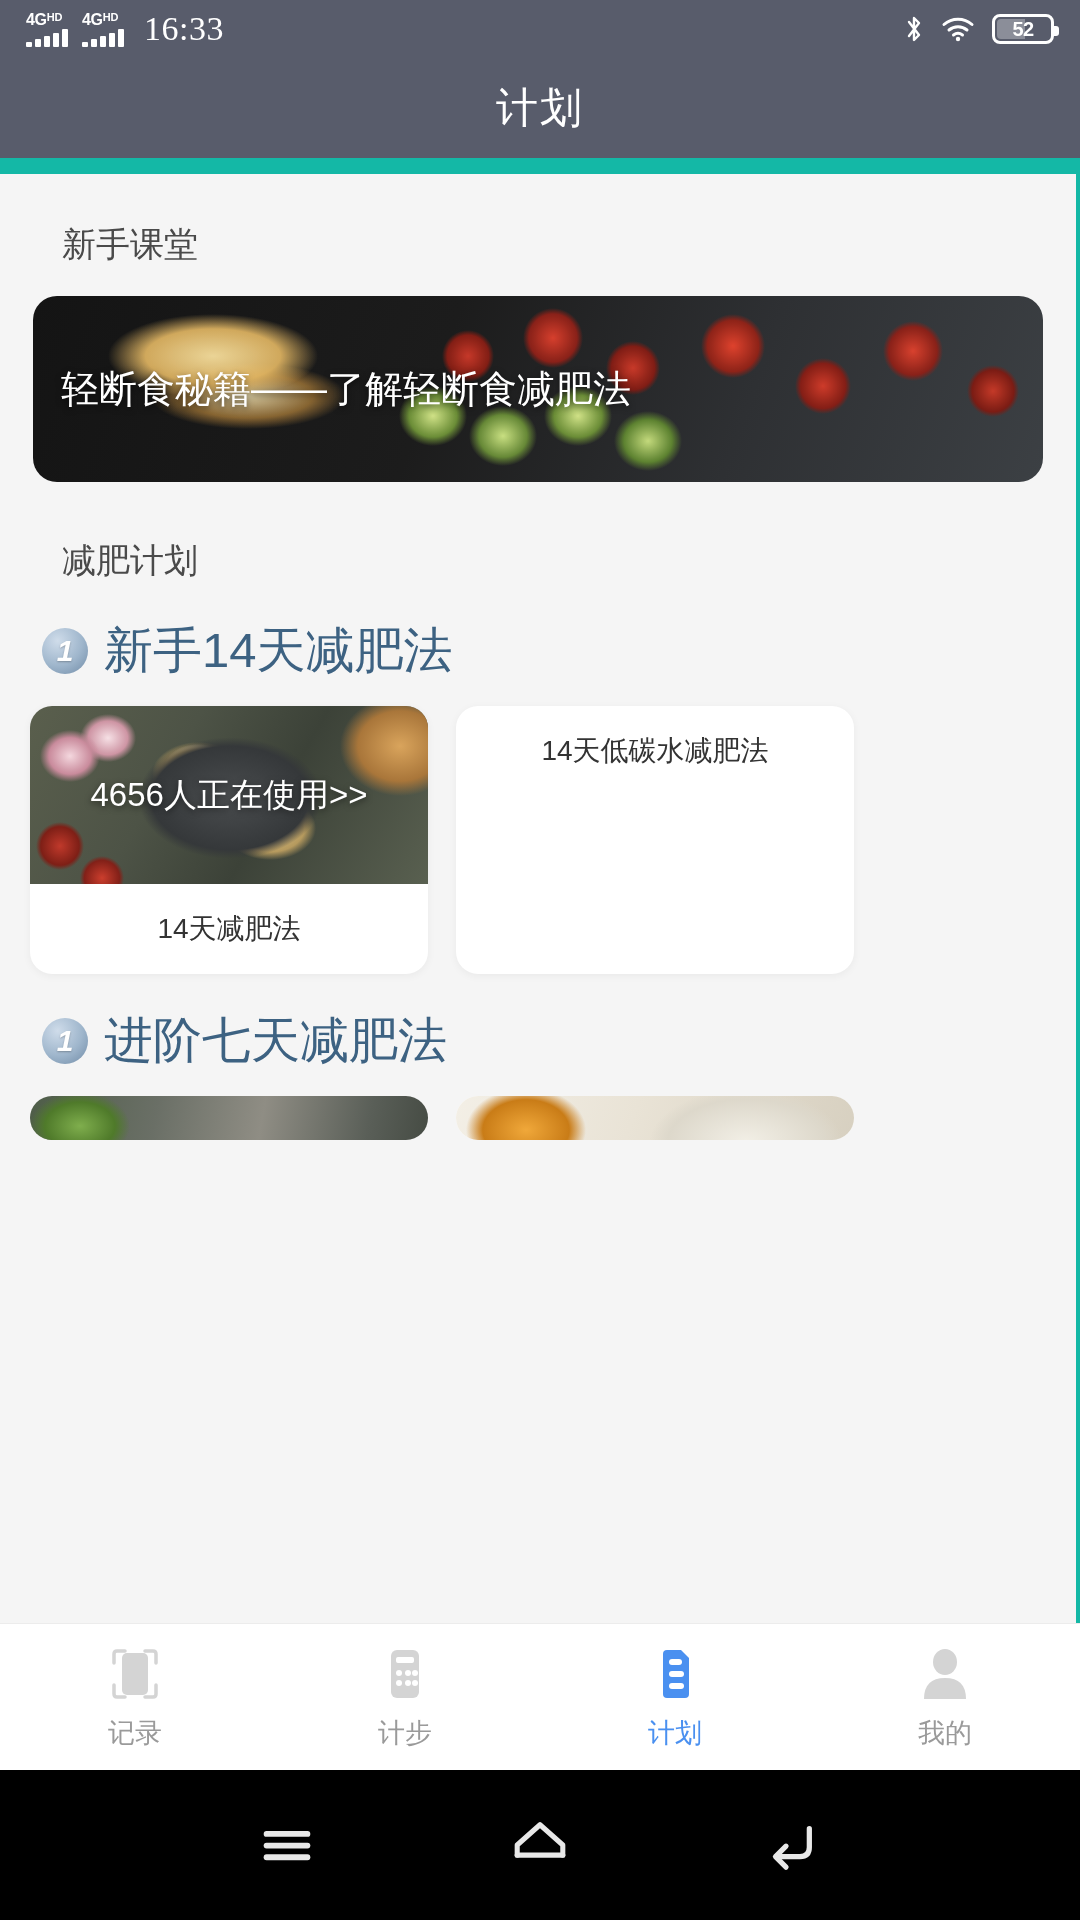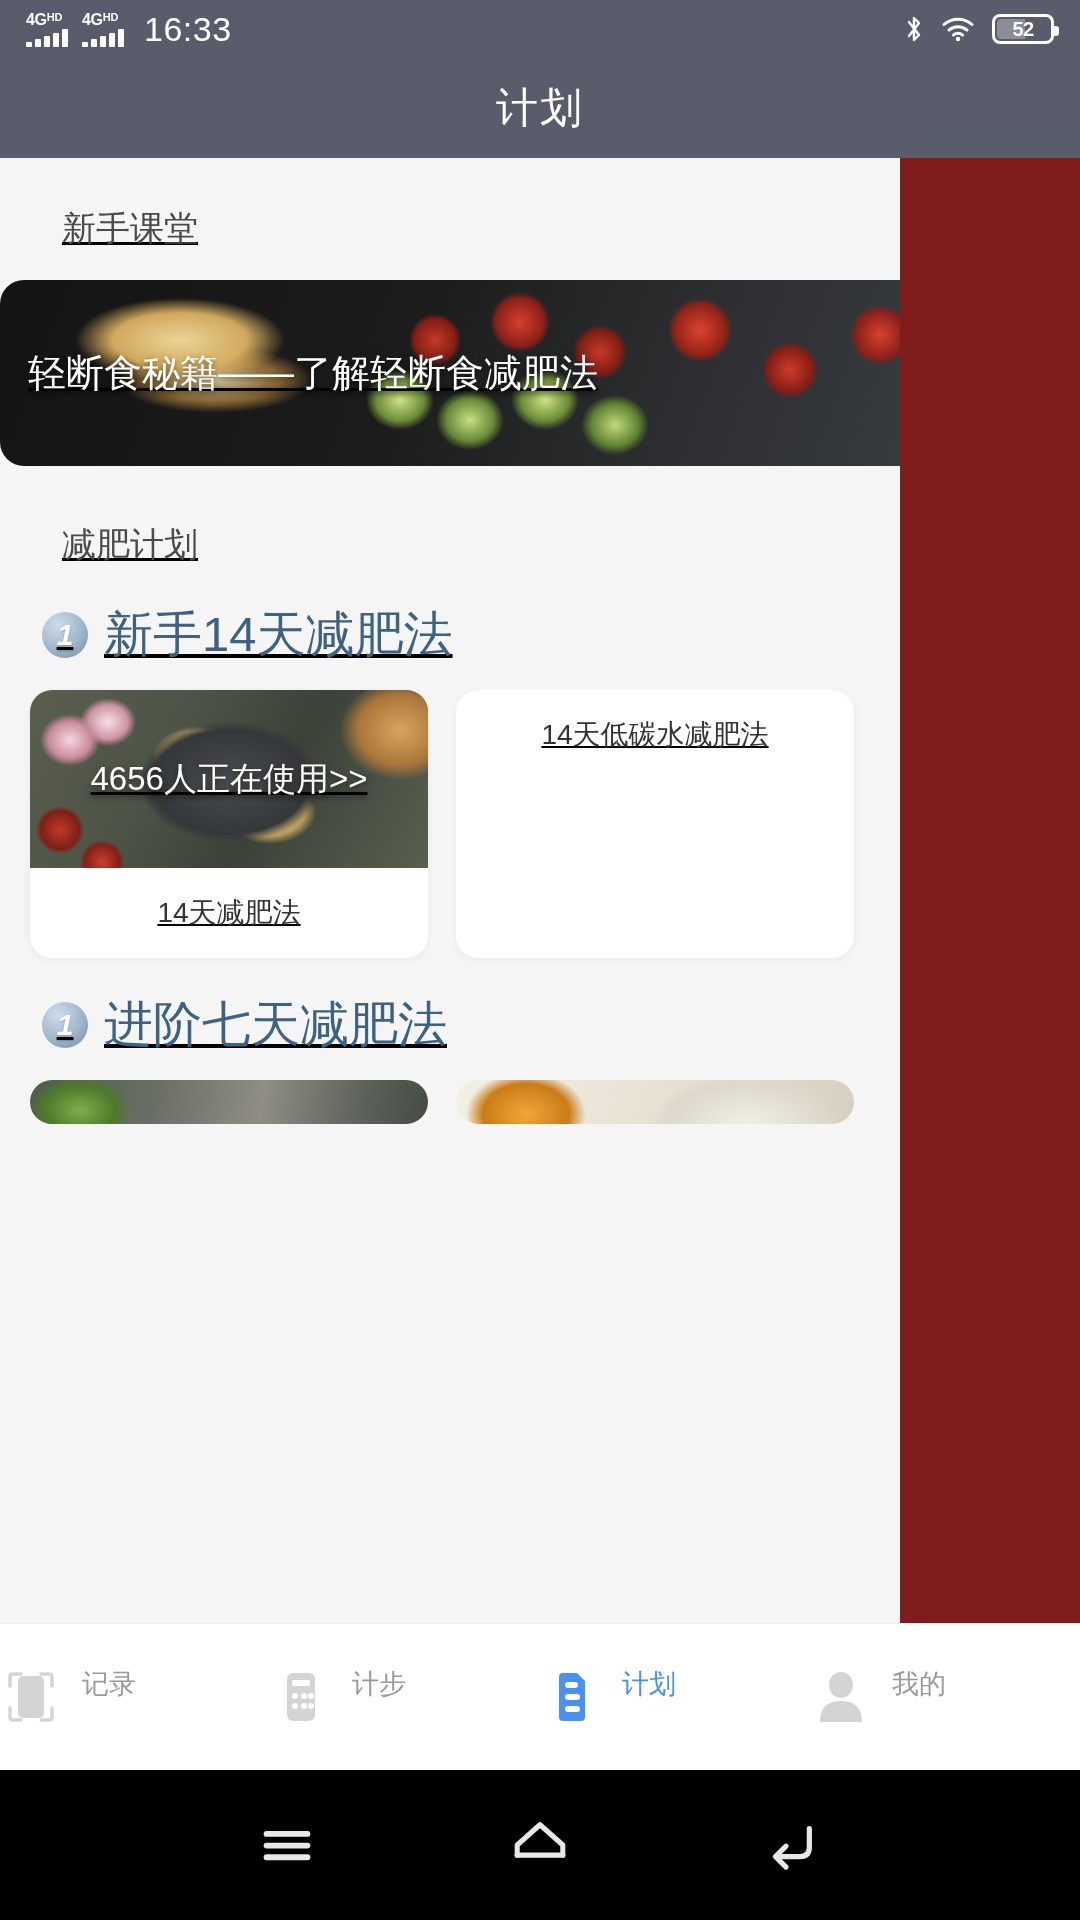--- a/index.html
+++ b/index.html
@@ -8,21 +8,21 @@
     background: #000;
   }
   body {
     font-family: "Liberation Sans", "DejaVu Sans", sans-serif;
   }
   #phone {
     position: relative;
     width: 1080px;
     height: 1920px;
     overflow: hidden;
-    background: #7f1d1d;
+    background: #14b8a6;
   }
 
   
   .statusbar {
     position: absolute;
     top: 0; left: 0;
     width: 1080px;
     height: 58px;
     background: #585c6b;
     display: flex;
@@ -44,21 +44,21 @@
   }
   .sig-label sup { font-size: 11px; vertical-align: top; line-height: 11px; }
   .sig-bars { display: flex; align-items: flex-end; gap: 3px; height: 18px; }
   .sig-bars i { display: block; width: 6px; background: #fff; border-radius: 1px; }
   .sig-bars i:nth-child(1){ height: 5px; }
   .sig-bars i:nth-child(2){ height: 8px; }
   .sig-bars i:nth-child(3){ height: 11px; }
   .sig-bars i:nth-child(4){ height: 14px; }
   .sig-bars i:nth-child(5){ height: 18px; }
 
-  .sb-time { font-size: 34px; letter-spacing: 0.5px; margin-left: 6px; }
+  .sb-time { font-size: 34px; letter-spacing: 0.5px; margin-left: 6px; font-family: Liberation Serif, serif; }
 
   .bt-icon { width: 20px; height: 30px; }
   .wifi-icon { width: 34px; height: 26px; }
 
   .battery {
     position: relative;
     width: 62px; height: 30px;
     border: 3px solid #fff;
     border-radius: 8px;
     box-sizing: border-box;
@@ -93,26 +93,25 @@
   }
   .appbar-title {
     color: #ffffff;
     font-size: 42px;
     letter-spacing: 2px;
   }
 
   
   .content {
     position: absolute;
-    top: 158px; left: 0;
-    width: 900px;
+    top: 174px; left: 0;
+    width: 1076px;
     height: 1538px;
     background: #f5f5f5;
     overflow: hidden;
-    text-decoration: underline;
   }
 
   .section-title {
     font-size: 34px;
     color: #4a4a4a;
     margin: 48px 0 0 62px;
   }
   .section-title.second { margin-top: 56px; }
 
   
@@ -298,23 +297,23 @@
     left: 0; bottom: 150px;
     width: 1080px; height: 146px;
     background: #ffffff;
     display: flex;
     align-items: center;
     border-top: 1px solid #ececec;
   }
   .tab {
     flex: 1;
     display: flex;
-    flex-direction: row;
-    align-items: flex-start;
-    gap: 20px;
+    flex-direction: column;
+    align-items: center;
+    gap: 10px;
   }
   .tab-icon { width: 62px; height: 62px; display: flex; align-items: center; justify-content: center; }
   .tab-label { font-size: 27px; color: #9a9a9a; }
   .tab.active .tab-label { color: #4a90f0; }
 
   
   .navbar {
     position: absolute;
     left: 0; bottom: 0;
     width: 1080px; height: 150px;

